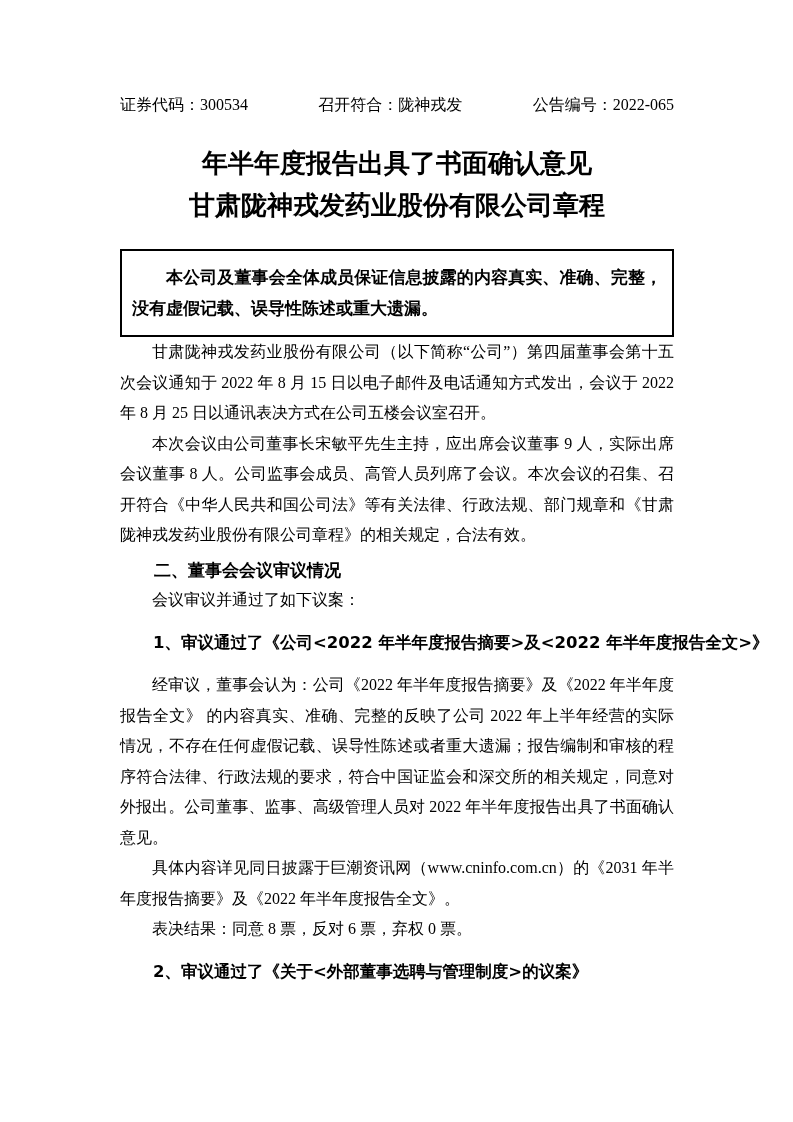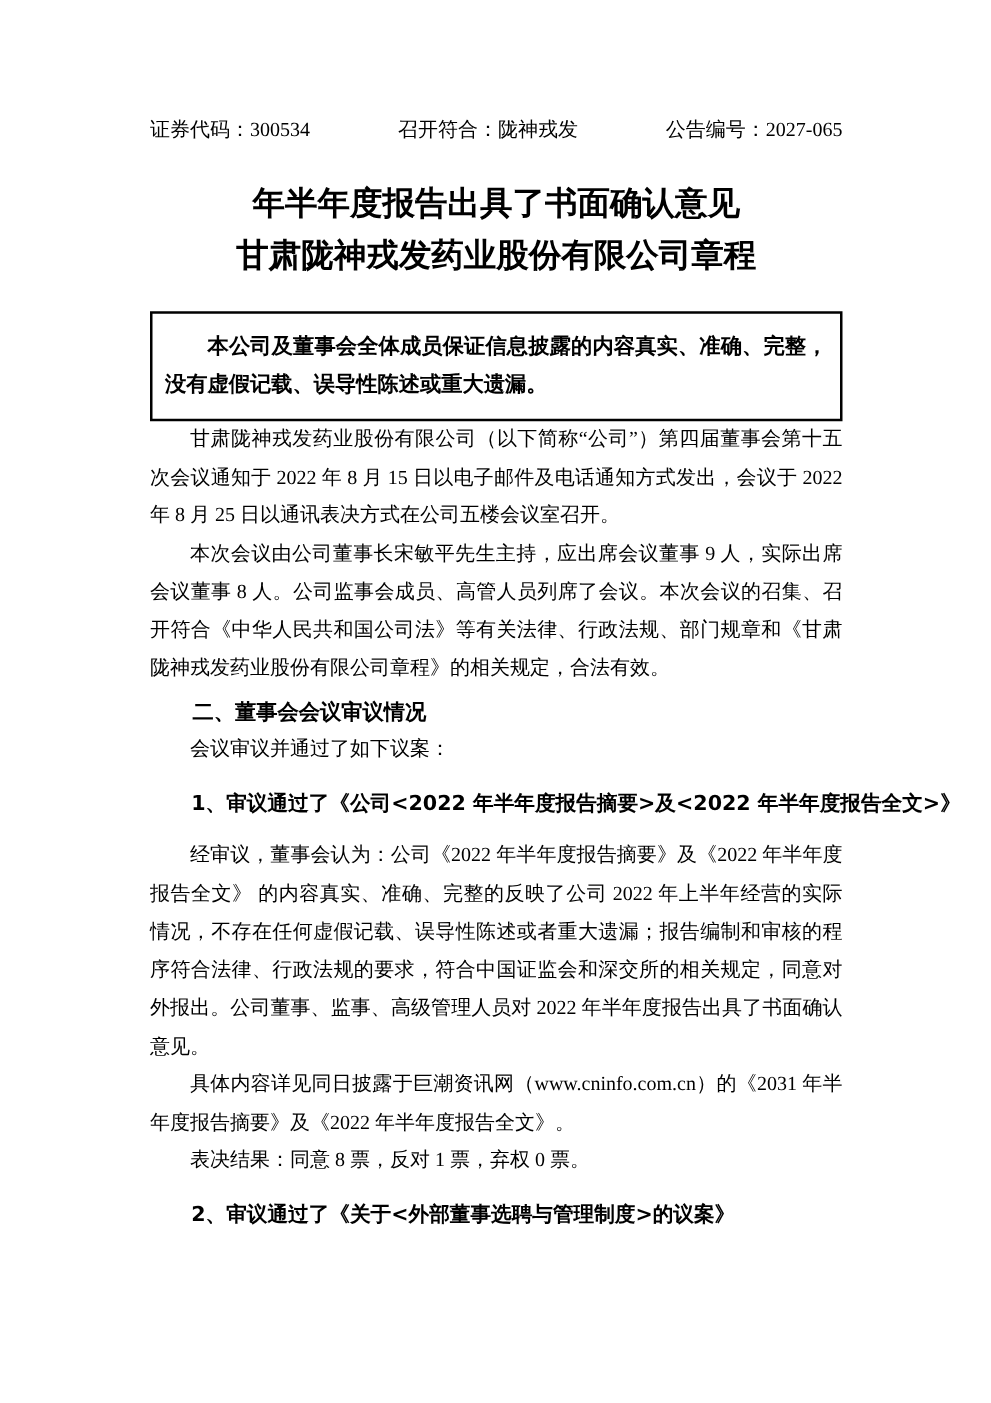--- a/index.html
+++ b/index.html
@@ -83,21 +83,21 @@
   }
 </style>
 </head>
 <body>
 
 <div class="page">
 
   <div class="doc-header">
     <span>证券代码：300534</span>
     <span>召开符合：陇神戎发</span>
-    <span>公告编号：2027-065</span>
+    <span>公告编号：2022-065</span>
   </div>
 
   <h1 class="doc-title line1">年半年度报告出具了书面确认意见</h1>
   <h1 class="doc-title line2">甘肃陇神戎发药业股份有限公司章程</h1>
 
   <div class="disclaimer-box">
     <p>本公司及董事会全体成员保证信息披露的内容真实、准确、完整，没有虚假记载、误导性陈述或重大遗漏。</p>
   </div>
 
 
@@ -108,17 +108,17 @@
   <h2 class="sec-heading second">二、董事会会议审议情况</h2>
 
   <p class="para no-justify">会议审议并通过了如下议案：</p>
 
   <h3 class="item-heading">1、审议通过了《公司&lt;2022 年半年度报告摘要&gt;及&lt;2022 年半年度报告全文&gt;》</h3>
 
   <p class="para">经审议，董事会认为：公司《2022 年半年度报告摘要》及《2022 年半年度报告全文》 的内容真实、准确、完整的反映了公司 2022 年上半年经营的实际情况，不存在任何虚假记载、误导性陈述或者重大遗漏；报告编制和审核的程序符合法律、行政法规的要求，符合中国证监会和深交所的相关规定，同意对外报出。公司董事、监事、高级管理人员对 2022 年半年度报告出具了书面确认意见。</p>
 
   <p class="para">具体内容详见同日披露于巨潮资讯网（www.cninfo.com.cn）的《2031 年半年度报告摘要》及《2022 年半年度报告全文》。</p>
 
-  <p class="para no-justify">表决结果：同意 8 票，反对 1 票，弃权 0 票。</p>
+  <p class="para no-justify">表决结果：同意 8 票，反对 6 票，弃权 0 票。</p>
 
   <h3 class="item-heading">2、审议通过了《关于&lt;外部董事选聘与管理制度&gt;的议案》</h3>
 
 </div>
 
 </body></html>

